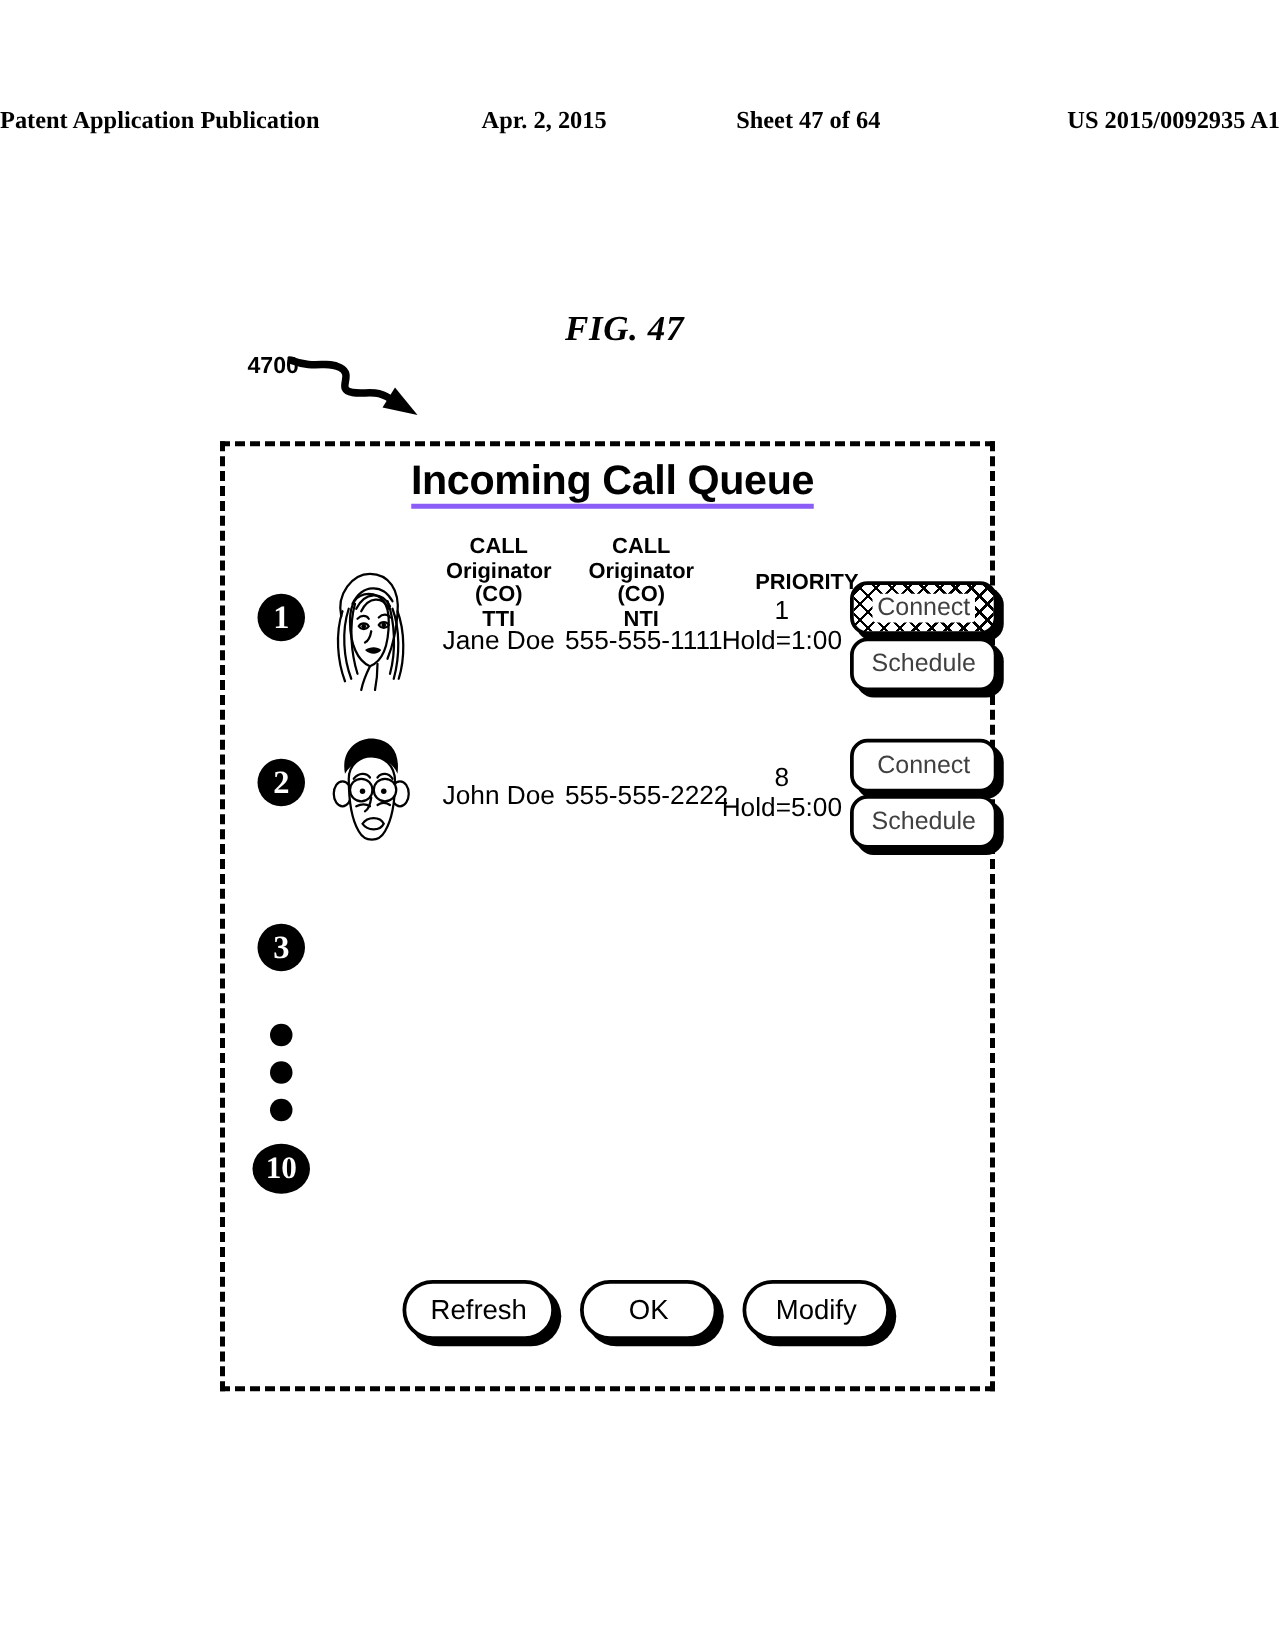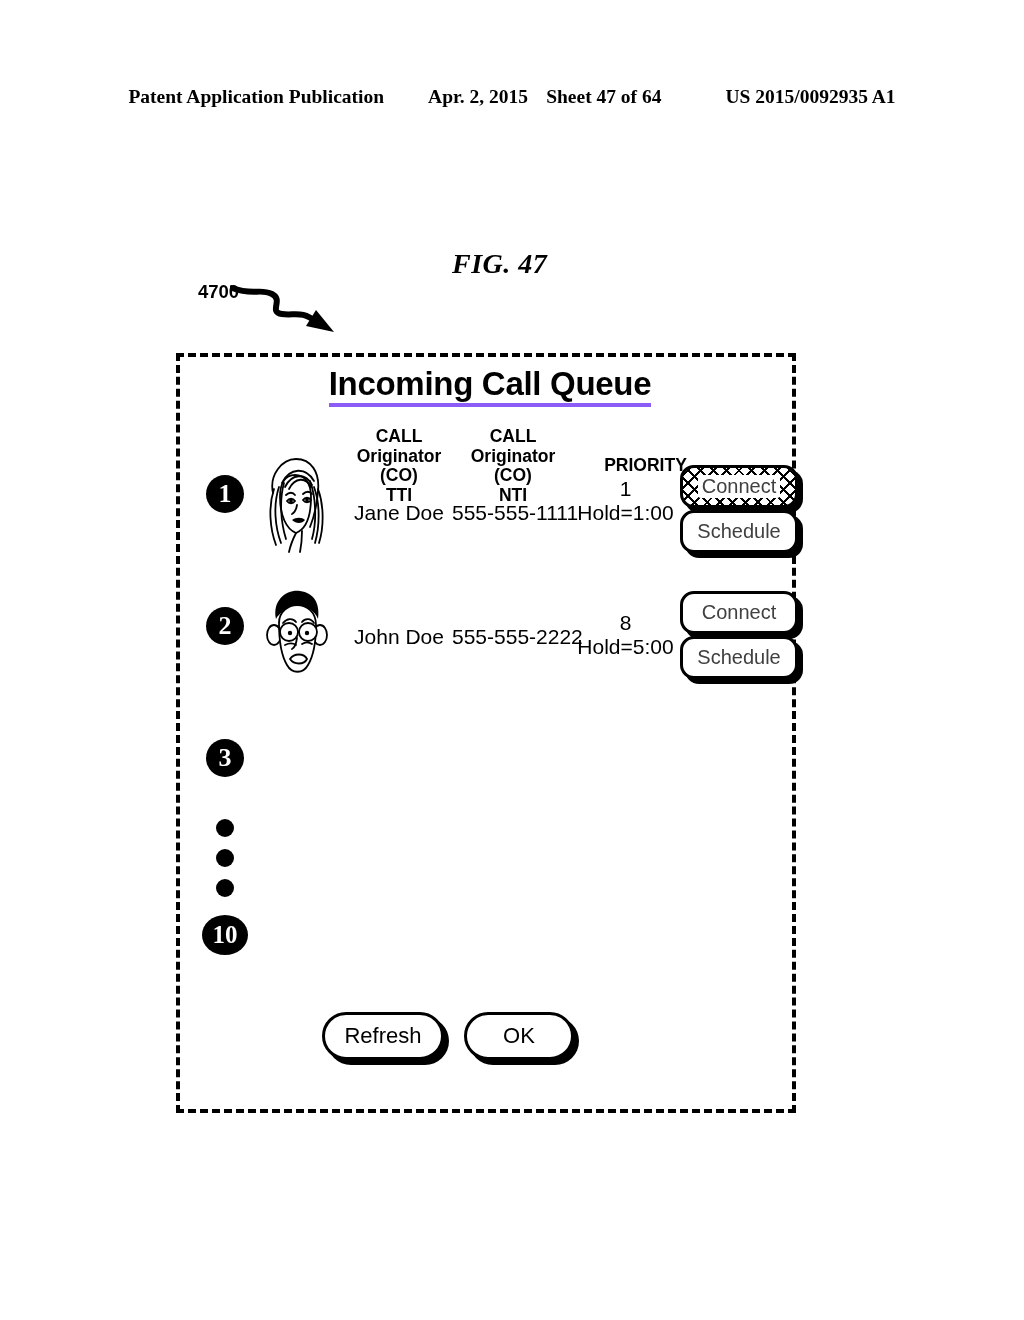--- a/index.html
+++ b/index.html
@@ -16,21 +16,21 @@
     overflow: hidden;
   }
 
   
   .pub-header {
     position: absolute;
     top: 86px;
     left: 0;
     width: 1024px;
     display: flex;
-    justify-content: center;
+    justify-content: space-between;
     align-items: baseline;
     font-family: "Liberation Serif", serif;
     font-weight: bold;
     font-size: 19.5px;
     letter-spacing: 0px;
     white-space: nowrap;
   }
   .pub-header .seg-title { margin-right: 44px; }
   .pub-header .seg-date  { margin-right: 18px; }
   .pub-header .seg-sheet { margin-right: 64px; }
@@ -247,20 +247,21 @@
     box-sizing: border-box;
     border: 3px solid #000;
     border-radius: 28px;
     background: #fff;
     box-shadow: 5px 5px 0 #000;
     height: 48px;
     display: flex;
     align-items: center;
     justify-content: center;
     font-size: 22px;
+    margin-top: 12px;
   }
   .pill .lbl {
     position: relative;
     z-index: 2;
     background: #ffffff;
     padding: 0 7px;
     border-radius: 4px;
   }
   .pill.plain .lbl { background: transparent; }
 
@@ -410,15 +411,18 @@
 
   <div class="badge badge-10">10</div>
 
   <div class="footer">
     <div class="pill pill-refresh plain">
       <span class="lbl">Refresh</span>
     </div>
     <div class="pill pill-ok hatch">
       <span class="lbl">OK</span>
     </div>
+    <div class="pill pill-modify plain">
+      <span class="lbl">Modify</span>
+    </div>
   </div>
 
 </div>
 
 </body></html>

